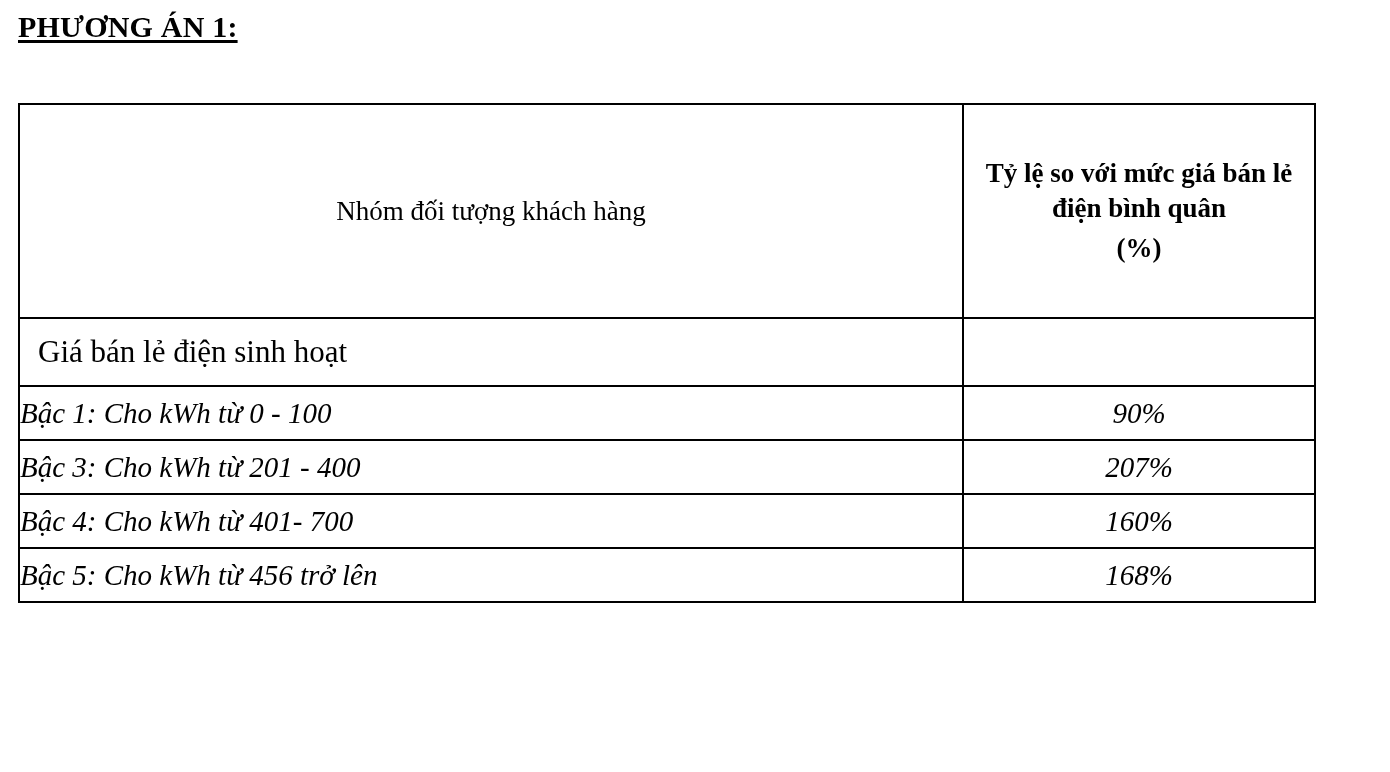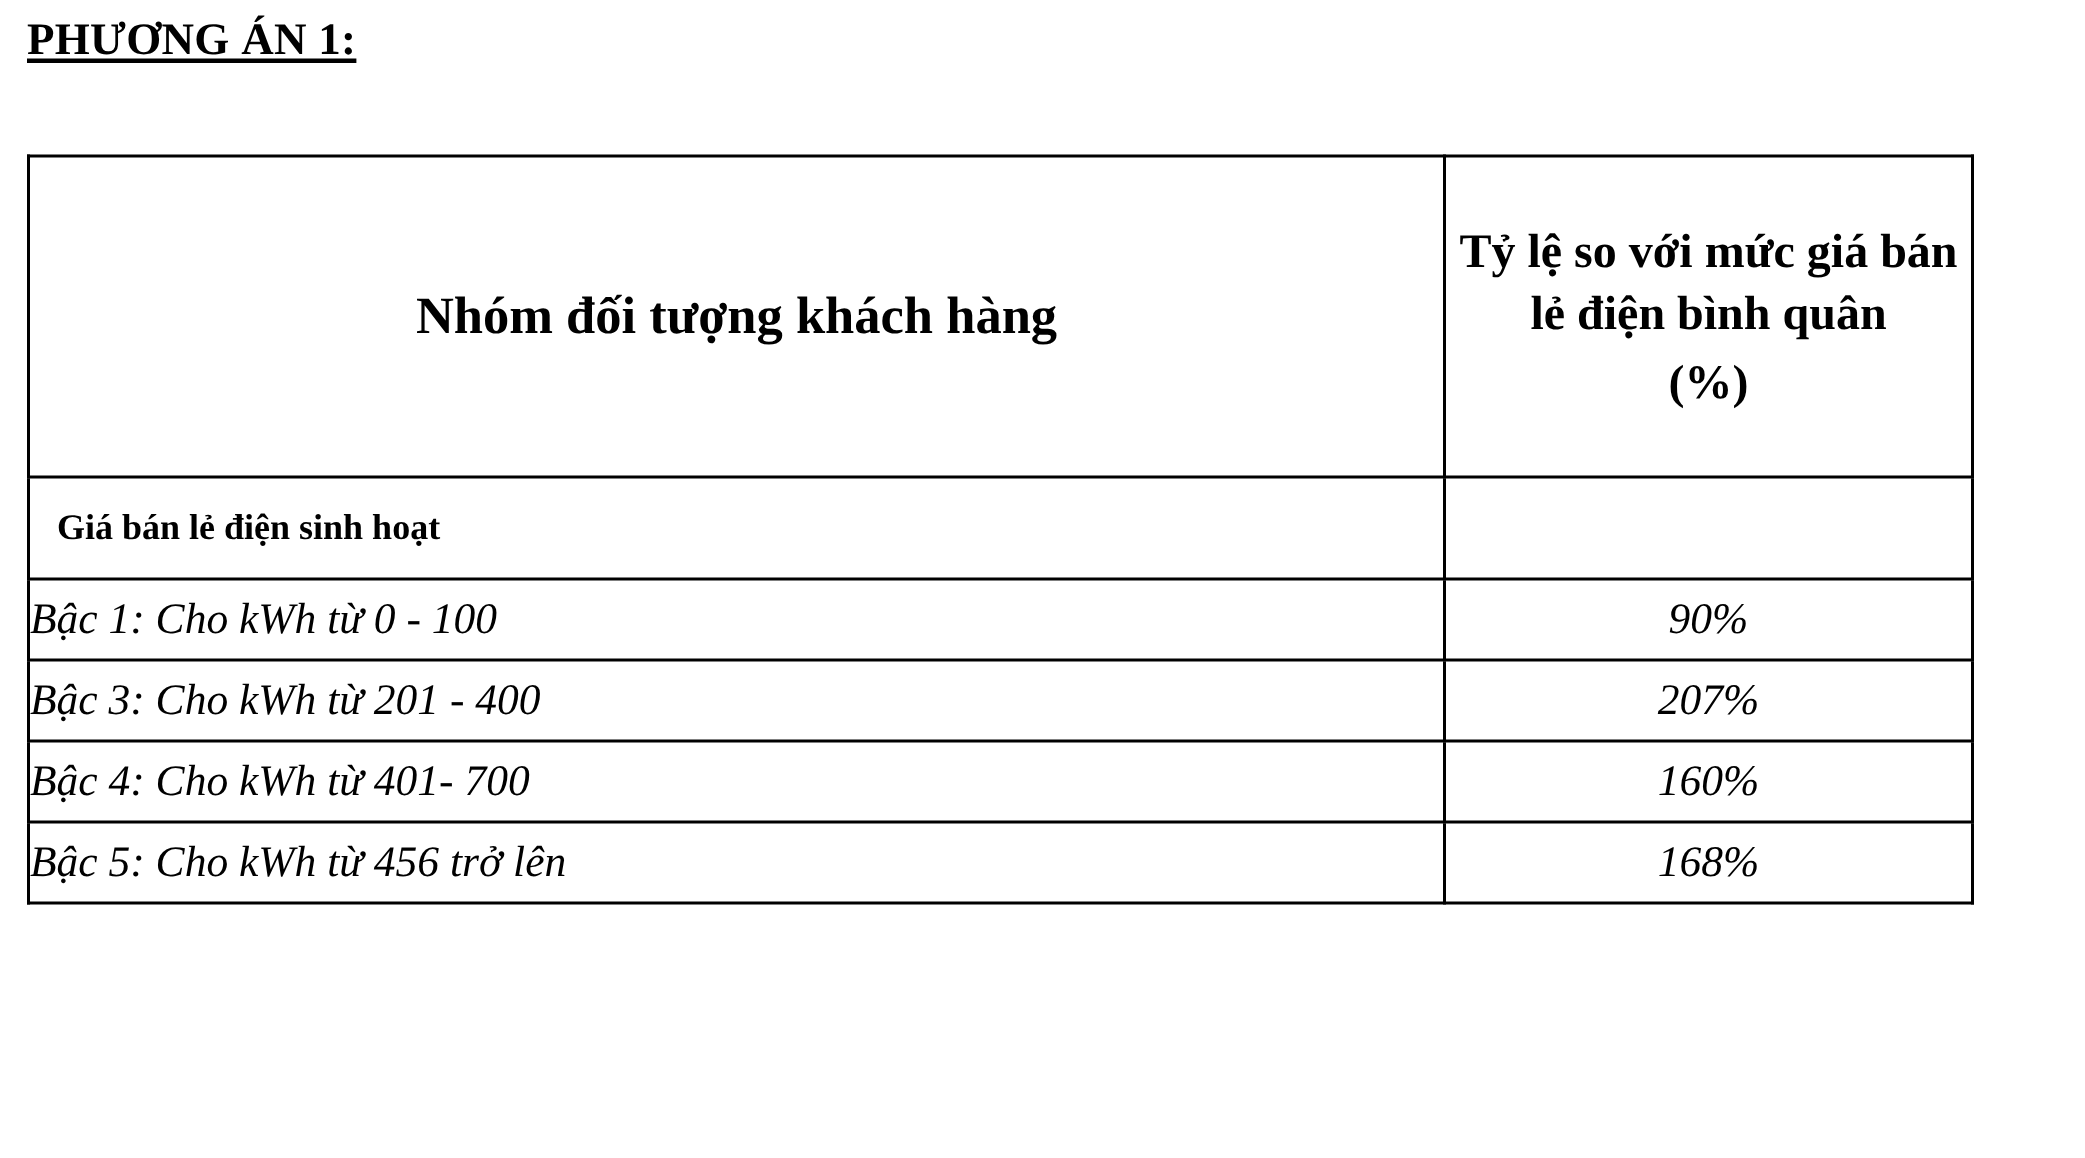--- a/index.html
+++ b/index.html
@@ -44,39 +44,39 @@
   table.rate-table td {
     border: 2px solid #000000;
     padding: 0;
     vertical-align: middle;
   }
   col.col-group { width: 944px; }
   col.col-ratio { width: 352px; }
 
   .th-group {
     text-align: center;
-    font-weight: bold;
-    font-size: 35px;
+    font-weight: normal;
+    font-size: 27px;
     height: 212px;
     padding: 4px 10px;
   }
   .th-ratio {
     text-align: center;
     font-weight: bold;
-    font-size: 32px;
+    font-size: 27px;
     line-height: 1.30;
     padding: 8px 14px;
   }
   .th-ratio .pct-line {
     display: block;
     margin-top: 4px;
   }
   .row-section td.section-label {
-    font-weight: bold;
-    font-size: 24px;
+    font-weight: normal;
+    font-size: 31px;
     padding: 12px 0 12px 18px;
     height: 42px;
     white-space: nowrap;
   }
   .row-section td.section-value {
     height: 42px;
   }
   .tier-label {
     font-style: italic;
     font-size: 29px;

